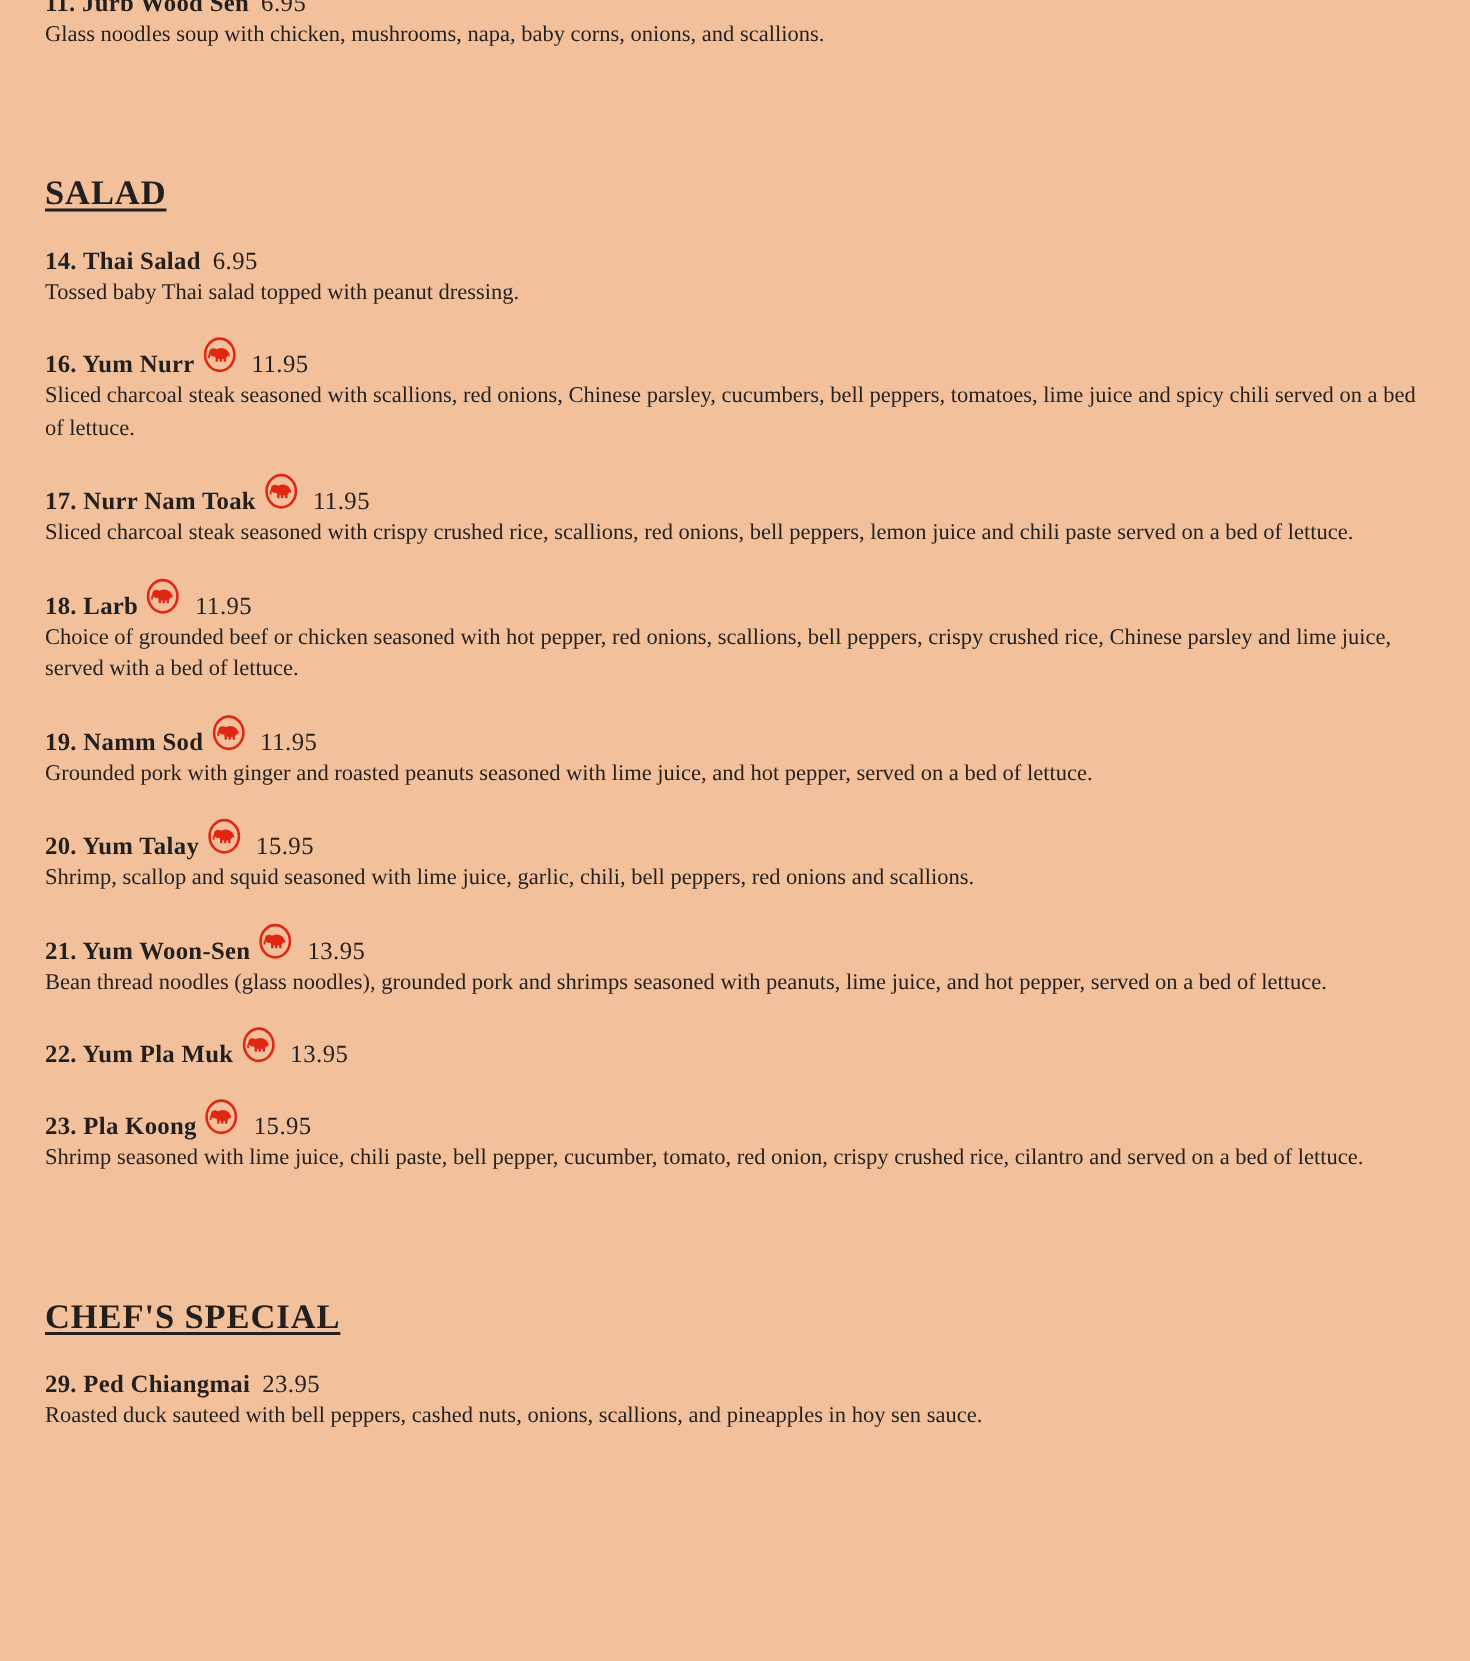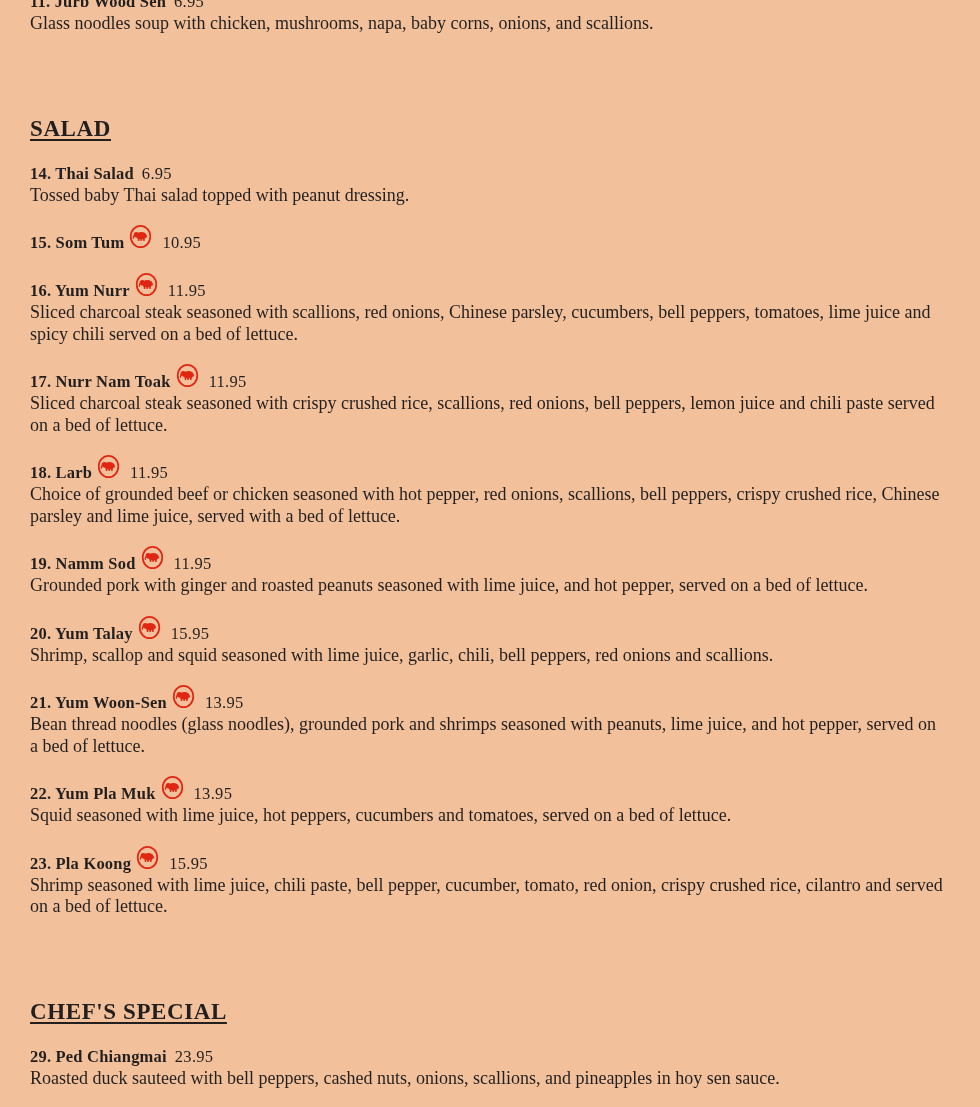--- a/index.html
+++ b/index.html
@@ -22,21 +22,21 @@
     line-height: 22px;
     font-weight: 700;
     letter-spacing: 0.2px;
   }
   .item-price {
     font-weight: 400;
     margin-left: 8px;
     letter-spacing: 0.3px;
   }
   .item-desc {
-    font-size: 18px;
+    font-size: 15px;
     line-height: 21.5px;
     margin: 0;
   }
   .menu-item { margin-bottom: 26px; }
   .section-title {
     margin: 58px 0 24px 0;
     font-size: 23px;
     line-height: 20px;
     font-weight: 700;
     letter-spacing: 0.6px;
@@ -96,25 +96,20 @@
     <div class="section-head-row"><span class="section-title">SALAD</span></div>
 
     <div class="menu-item">
       <div class="item-title">
         <span>14. Thai Salad</span><span class="item-price">6.95</span>
       </div>
       <p class="item-desc">Tossed baby Thai salad topped with peanut dressing.</p>
     </div>
 
     <div class="menu-item">
-      <div class="item-title">
-        <span>15. Som Tum</span><span class="spicy-icon"><svg viewBox="0 0 24 26">
-              <use href="#elephant-badge"></use>
-            </svg></span><span class="item-price">10.95</span>
-      </div>
     </div>
 
     <div class="menu-item">
       <div class="item-title">
         <span>16. Yum Nurr</span><span class="spicy-icon"><svg viewBox="0 0 24 26">
               <use href="#elephant-badge"></use>
             </svg></span><span class="item-price">11.95</span>
       </div>
       <p class="item-desc">Sliced charcoal steak seasoned with scallions, red onions, Chinese parsley, cucumbers, bell peppers, tomatoes, lime juice and spicy chili served on a bed of lettuce.</p>
     </div>
@@ -163,21 +158,20 @@
       </div>
       <p class="item-desc">Bean thread noodles (glass noodles), grounded pork and shrimps seasoned with peanuts, lime juice, and hot pepper, served on a bed of lettuce.</p>
     </div>
 
     <div class="menu-item">
       <div class="item-title">
         <span>22. Yum Pla Muk</span><span class="spicy-icon"><svg viewBox="0 0 24 26">
               <use href="#elephant-badge"></use>
             </svg></span><span class="item-price">13.95</span>
       </div>
-      <p class="item-desc">Squid seasoned with lime juice, hot peppers, cucumbers and tomatoes, served on a bed of lettuce.</p>
     </div>
 
     <div class="menu-item">
       <div class="item-title">
         <span>23. Pla Koong</span><span class="spicy-icon"><svg viewBox="0 0 24 26">
               <use href="#elephant-badge"></use>
             </svg></span><span class="item-price">15.95</span>
       </div>
       <p class="item-desc">Shrimp seasoned with lime juice, chili paste, bell pepper, cucumber, tomato, red onion, crispy crushed rice, cilantro and served on a bed of lettuce.</p>
     </div>

